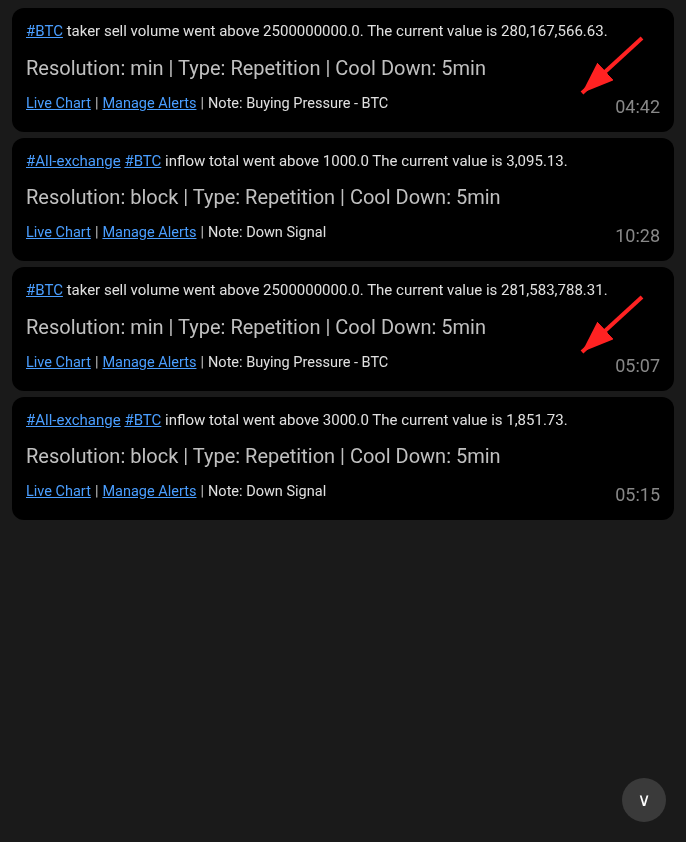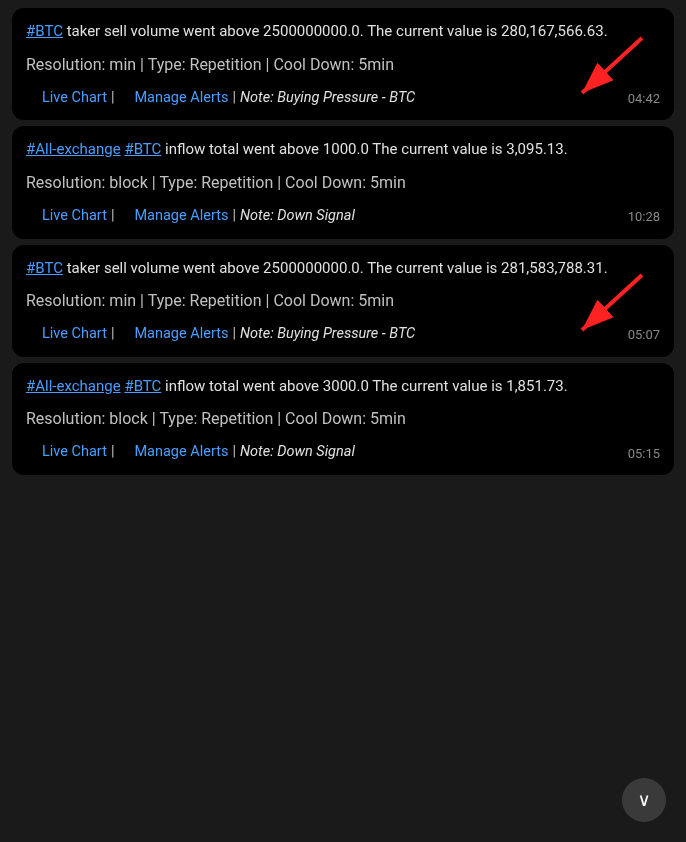--- a/index.html
+++ b/index.html
@@ -36,57 +36,56 @@
 
     .hashtag {
       color: #4a9eff;
       text-decoration: underline;
       cursor: pointer;
     }
 
     .resolution-text {
       color: #c0c0c0;
       margin-bottom: 10px;
-      font-size: 16px;
+      font-size: 20px;
     }
 
     .action-row {
       display: flex;
       align-items: baseline;
       justify-content: space-between;
       flex-wrap: wrap;
     }
 
     .action-links {
       display: flex;
       align-items: baseline;
       flex-wrap: wrap;
       flex: 1;
       font-size: 14.5px;
     }
 
     .action-link {
       color: #4a9eff;
+      text-decoration: underline;
       cursor: pointer;
-      margin-left: 16px;
     }
 
     .separator {
       color: #c0c0c0;
       margin: 0 4px;
     }
 
     .note-text {
       color: #e0e0e0;
-      font-style: italic;
     }
 
     .timestamp {
       color: #888888;
-      font-size: 13px;
+      font-size: 18px;
       margin-left: 8px;
       white-space: nowrap;
       align-self: flex-end;
     }
 
     .message-wrapper {
       position: relative;
     }
 
     .scroll-btn {

